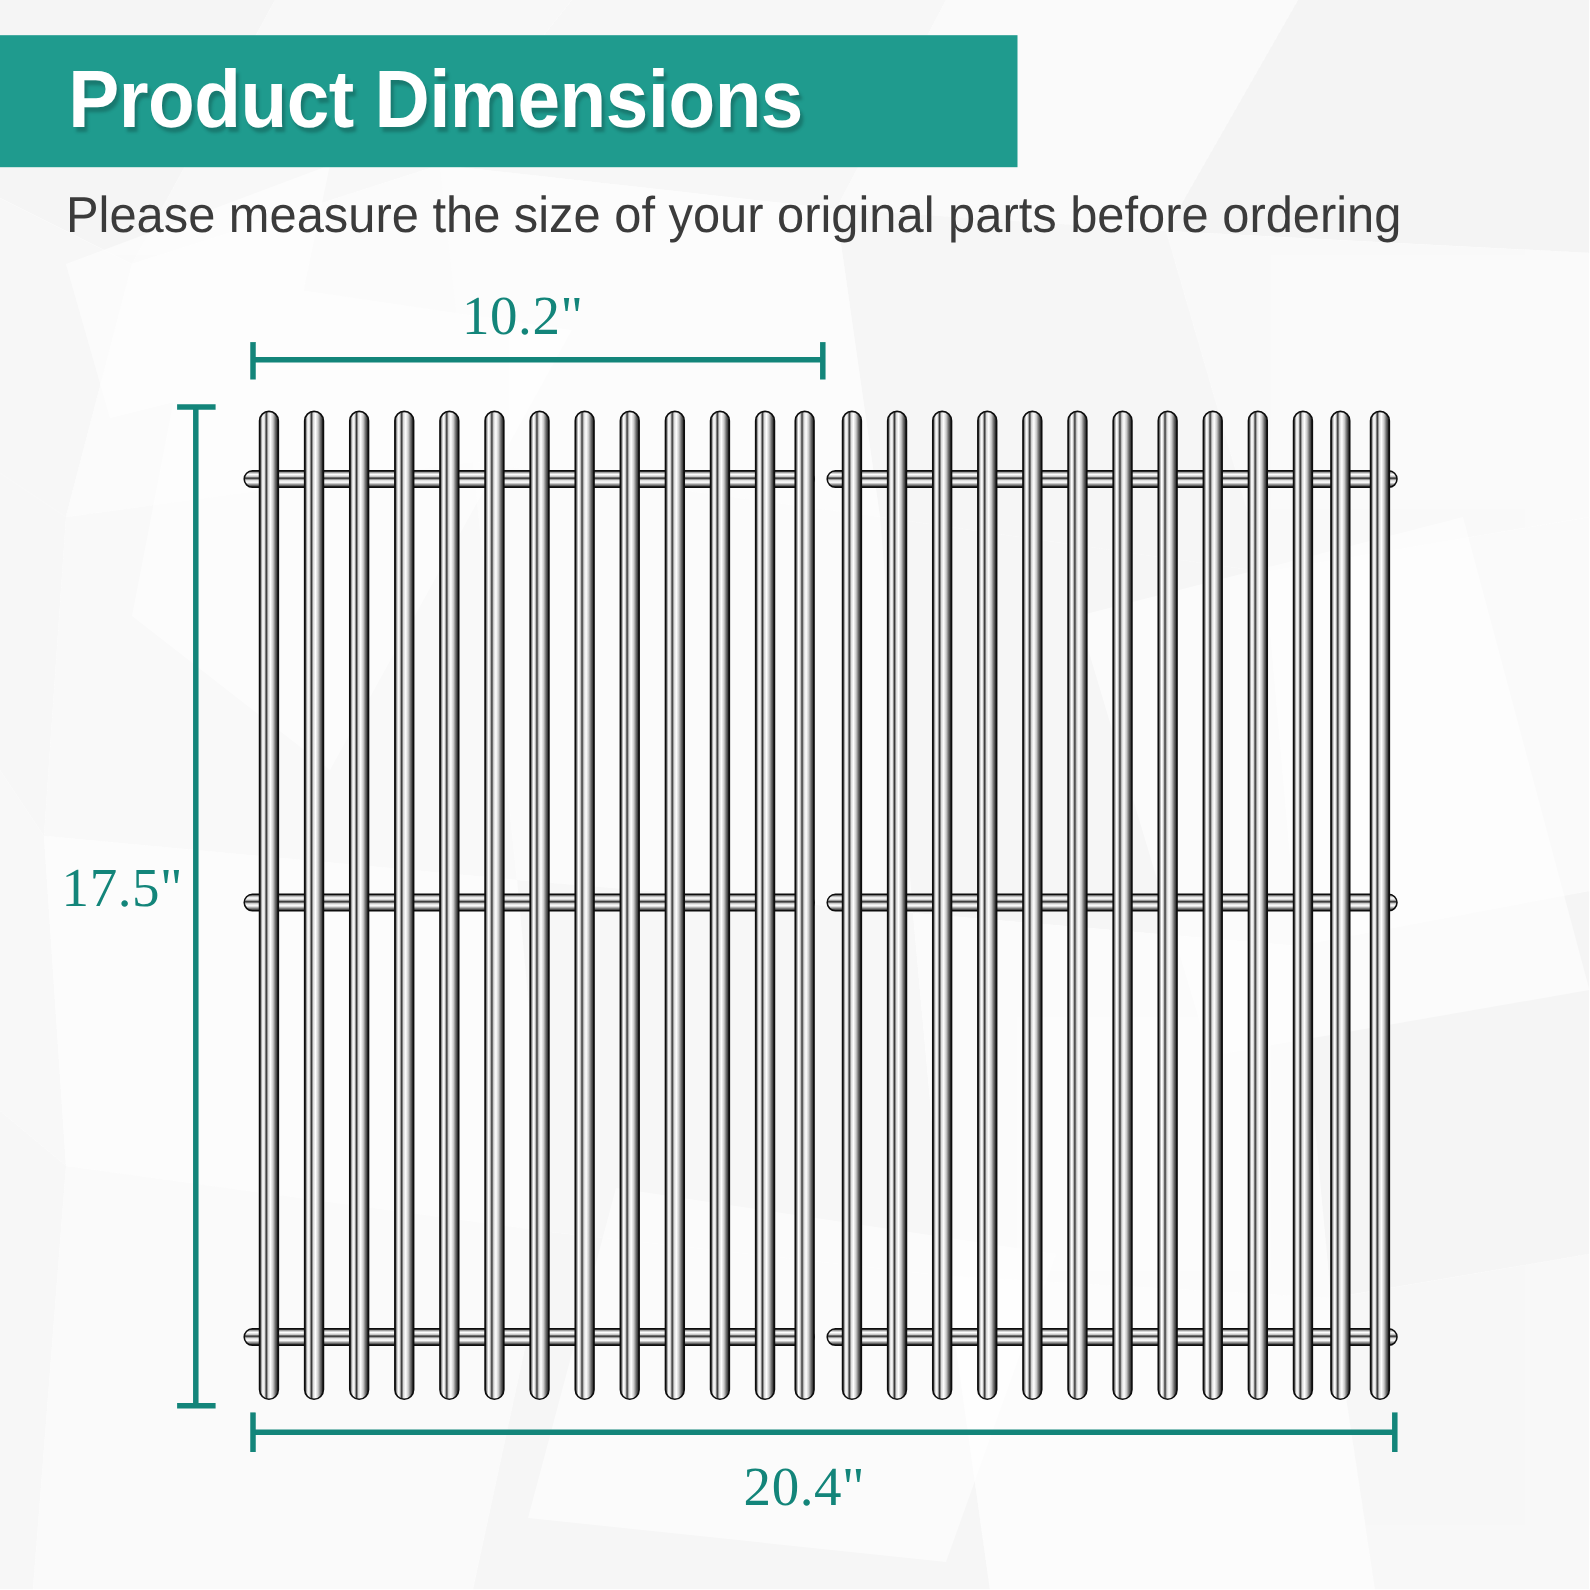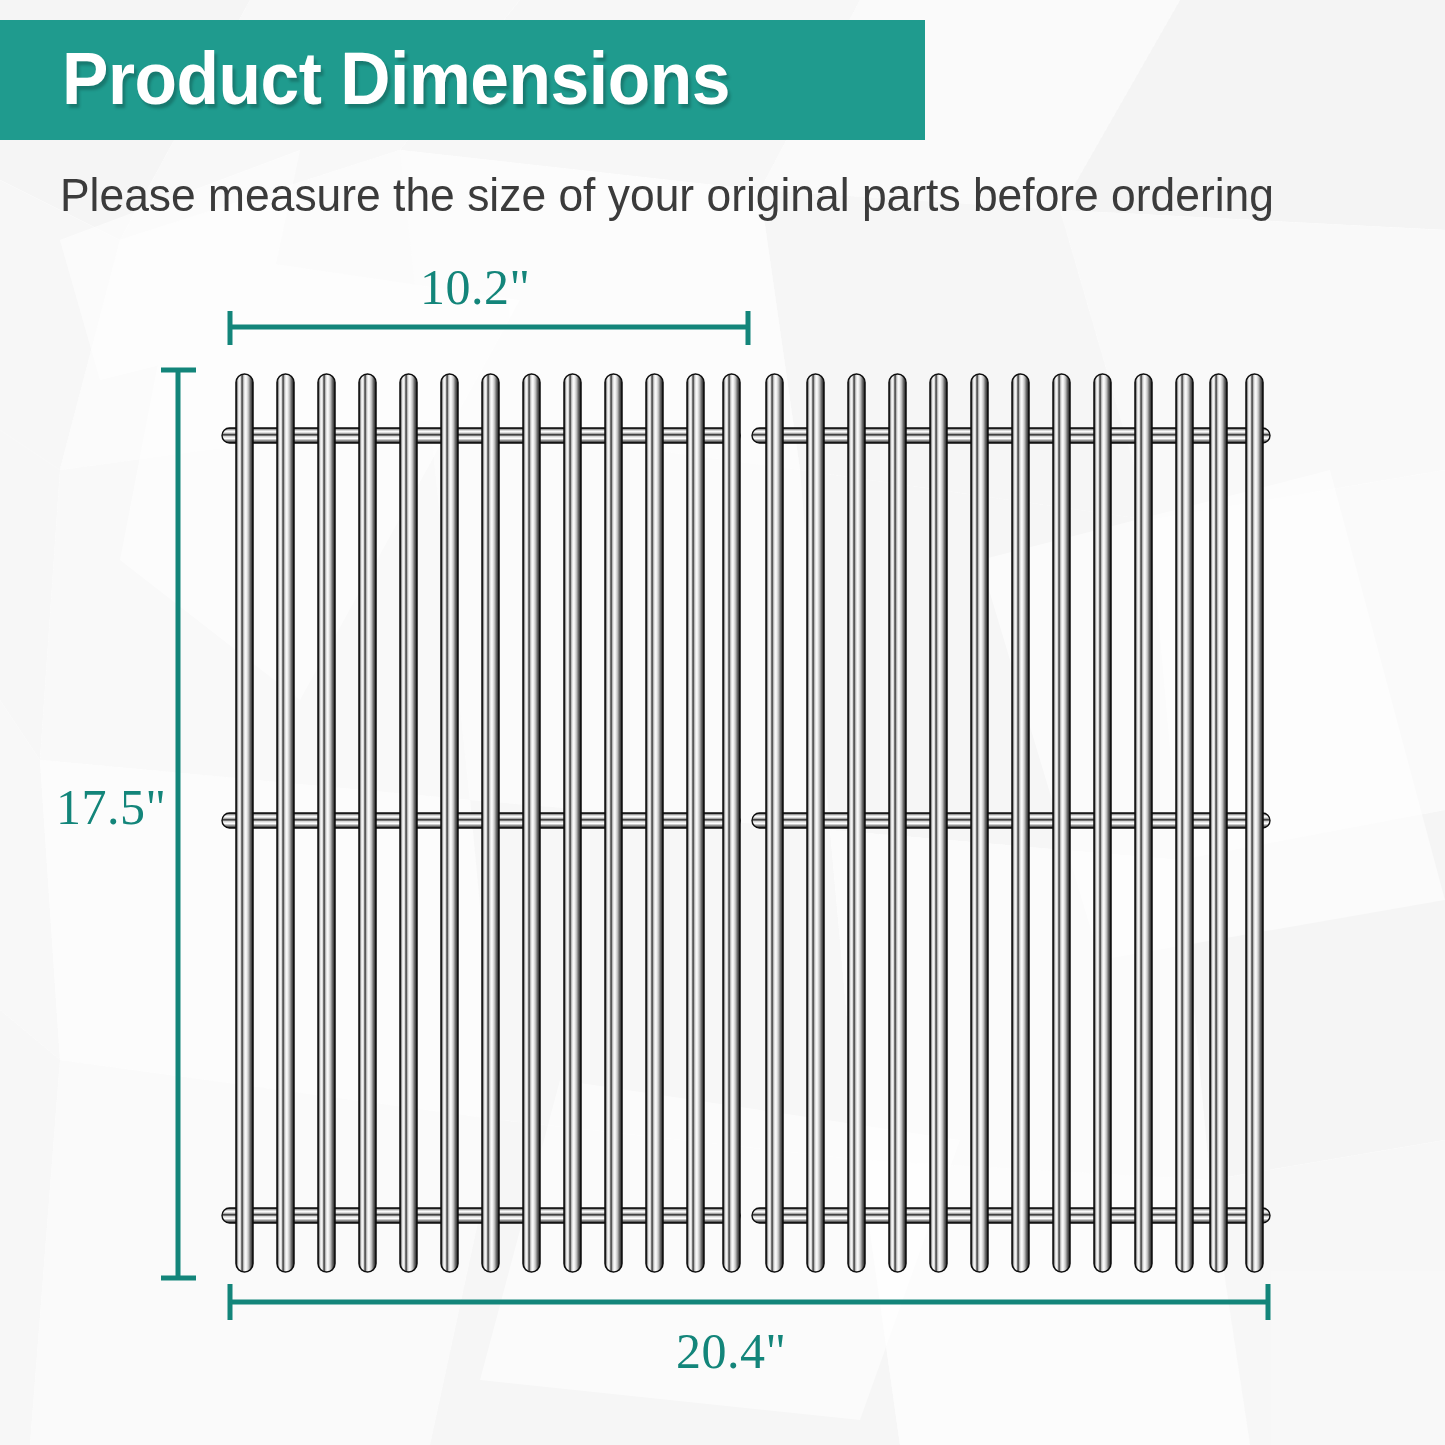--- a/index.html
+++ b/index.html
@@ -23,21 +23,21 @@
     inset: 0;
     width: 100%;
     height: 100%;
     z-index: 0;
   }
 
   
   #banner {
     position: absolute;
     left: 0;
-    top: 20px;
+    top: 32px;
     width: 925px;
     height: 120px;
     background: #1f9b8e;
     z-index: 5;
   }
   #banner-title {
     position: absolute;
     left: 62px;
     top: 50%;
     transform: translateY(-52%);

